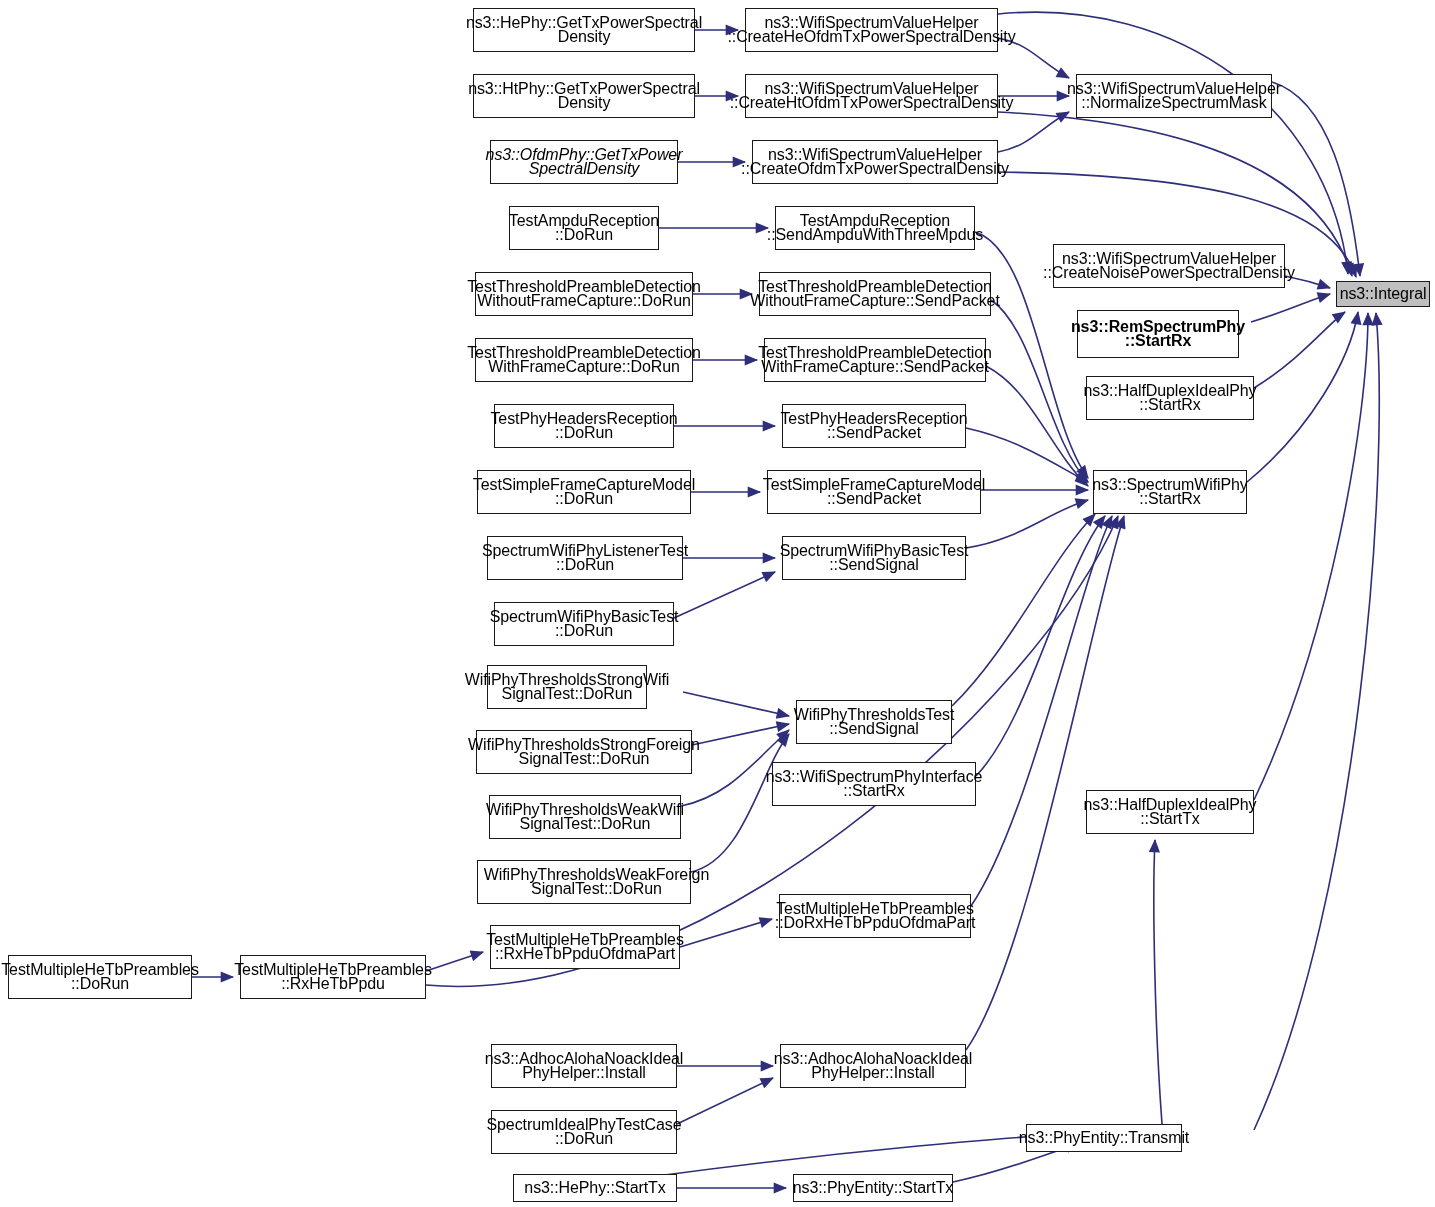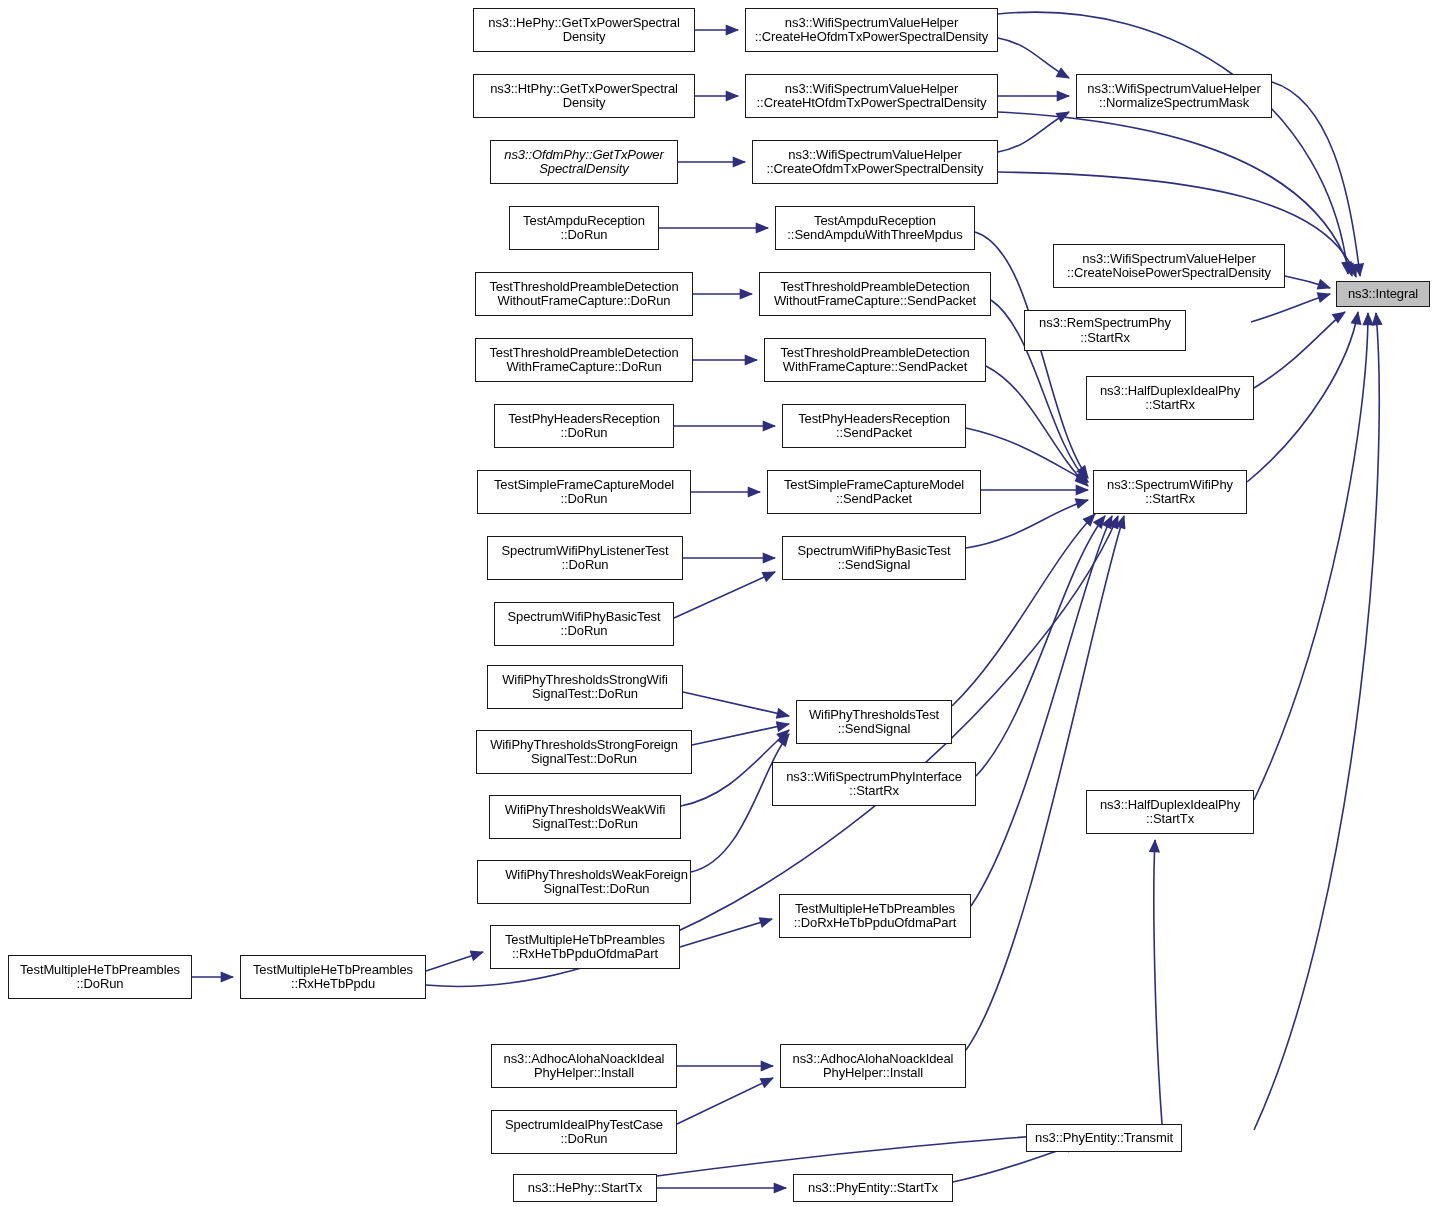--- a/index.html
+++ b/index.html
@@ -19,21 +19,21 @@
   }
   .node{
     position:absolute;
     box-sizing:border-box;
     border:1px solid #1a1a1a;
     background:#ffffff;
     display:flex;
     align-items:center;
     justify-content:center;
     text-align:center;
-    font-size:13px;
+    font-size:16px;
     line-height:14.5px;
     color:#000000;
     white-space:pre-line;
     letter-spacing:-0.1px;
     padding:0 3px;
   }
   .node.highlight{
     background:#bfbfbf;
   }
 </style>
@@ -151,21 +151,21 @@
       <div class="node" style="left: 767px; top: 470px; width: 214px; height: 44px;">TestSimpleFrameCaptureModel
 ::SendPacket</div>
       <div class="node" style="left: 1093px; top: 470px; width: 154px; height: 44px;">ns3::SpectrumWifiPhy
 ::StartRx</div>
       <div class="node" style="left: 487px; top: 536px; width: 196px; height: 44px;">SpectrumWifiPhyListenerTest
 ::DoRun</div>
       <div class="node" style="left: 782px; top: 536px; width: 184px; height: 44px;">SpectrumWifiPhyBasicTest
 ::SendSignal</div>
       <div class="node" style="left: 494px; top: 602px; width: 180px; height: 44px;">SpectrumWifiPhyBasicTest
 ::DoRun</div>
-      <div class="node" style="left: 487px; top: 665px; width: 196px; height: 44px;">WifiPhyThresholdsStrongWifi
+      <div class="node" style="left: 487px; top: 665px; width: 160px; height: 44px;">WifiPhyThresholdsStrongWifi
 SignalTest::DoRun</div>
       <div class="node" style="left: 796px; top: 700px; width: 156px; height: 44px;">WifiPhyThresholdsTest
 ::SendSignal</div>
       <div class="node" style="left: 476px; top: 730px; width: 216px; height: 44px;">WifiPhyThresholdsStrongForeign
 SignalTest::DoRun</div>
       <div class="node" style="left: 772px; top: 762px; width: 204px; height: 44px;">ns3::WifiSpectrumPhyInterface
 ::StartRx</div>
       <div class="node" style="left: 489px; top: 795px; width: 192px; height: 44px;">WifiPhyThresholdsWeakWifi
 SignalTest::DoRun</div>
       <div class="node" style="left: 477px; top: 860px; width: 214px; height: 44px; padding-left: 28px;">WifiPhyThresholdsWeakForeign
@@ -180,23 +180,23 @@
 ::DoRun</div>
       <div class="node" style="left: 240px; top: 955px; width: 186px; height: 44px;">TestMultipleHeTbPreambles
 ::RxHeTbPpdu</div>
       <div class="node" style="left: 491px; top: 1044px; width: 186px; height: 44px;">ns3::AdhocAlohaNoackIdeal
 PhyHelper::Install</div>
       <div class="node" style="left: 780px; top: 1044px; width: 186px; height: 44px;">ns3::AdhocAlohaNoackIdeal
 PhyHelper::Install</div>
       <div class="node" style="left: 491px; top: 1110px; width: 186px; height: 44px;">SpectrumIdealPhyTestCase
 ::DoRun</div>
       <div class="node" style="left: 1026px; top: 1124px; width: 156px; height: 28px;">ns3::PhyEntity::Transmit</div>
-      <div class="node" style="left: 513px; top: 1174px; width: 144px; height: 28px;">ns3::HePhy::StartTx</div>
+      <div class="node" style="left: 513px; top: 1174px; width: 164px; height: 28px;">ns3::HePhy::StartTx</div>
       <div class="node" style="left: 793px; top: 1174px; width: 160px; height: 28px;">ns3::PhyEntity::StartTx</div>
       <div class="node" style="left: 1053px; top: 244px; width: 232px; height: 44px;">ns3::WifiSpectrumValueHelper
 ::CreateNoisePowerSpectralDensity</div>
-      <div class="node" style="left: 1024px; top: 310px; width: 162px; height: 41px;">ns3::RemSpectrumPhy
+      <div class="node" style="left: 1077px; top: 310px; width: 162px; height: 48px; font-weight: bold;">ns3::RemSpectrumPhy
 ::StartRx</div>
       <div class="node" style="left: 1086px; top: 376px; width: 168px; height: 44px;">ns3::HalfDuplexIdealPhy
 ::StartRx</div>
       <div class="node highlight" style="left: 1336px; top: 281px; width: 94px; height: 26px;">ns3::Integral</div>
     </div>
 </div>
 
 </body></html>

